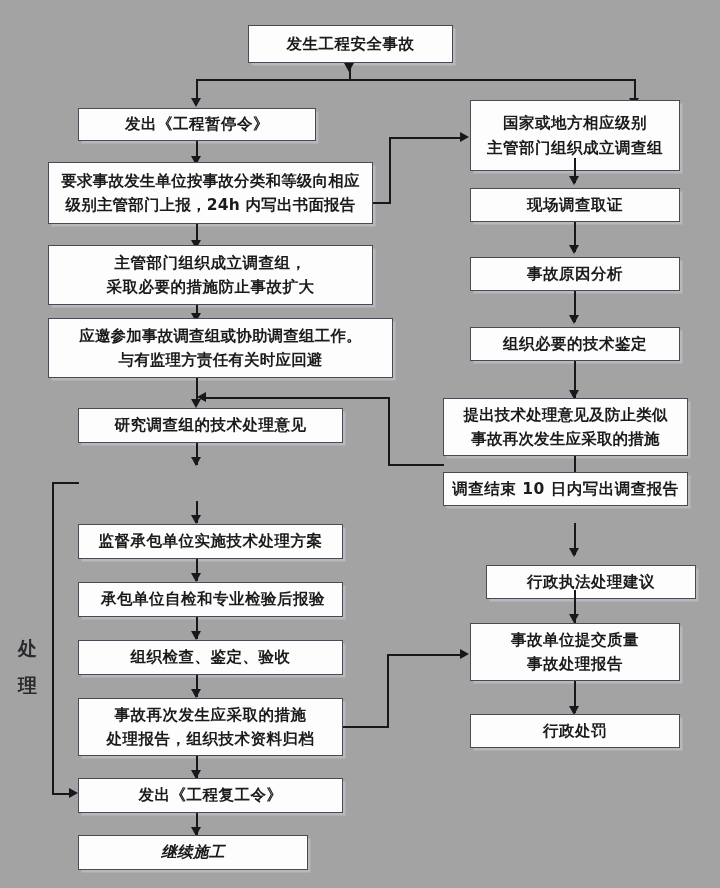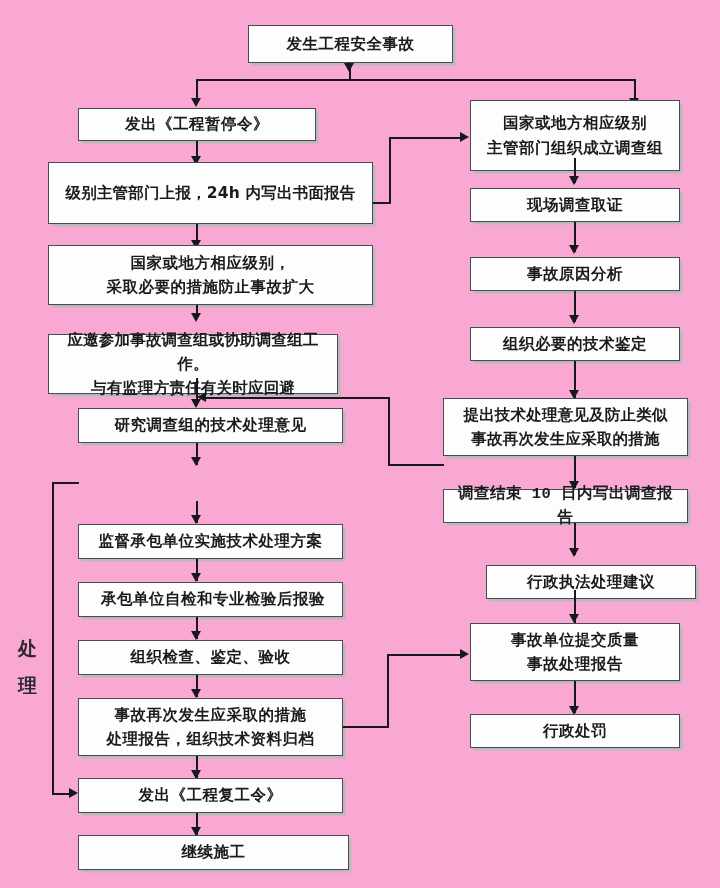--- a/index.html
+++ b/index.html
@@ -5,21 +5,21 @@
 <style>
   html,body{margin:0;padding:0;background:#ffffff;}
   body{
     font-family:"DejaVu Sans","Liberation Sans",sans-serif;
     -webkit-font-smoothing:antialiased;
   }
   #canvas{
     position:relative;
     width:720px;
     height:888px;
-    background:#f9a8d4;
+    background:#a3a3a3;
     overflow:hidden;
   }
   
   .node{
     position:absolute;
     box-sizing:border-box;
     background:#fdfdfd;
     border:1.6px solid #4a4a52;
     box-shadow:3px 3px 0 -0.5px #b9b9bd;
     display:flex;
@@ -97,35 +97,36 @@
   <div class="arrow down" style="left:629px;top:98px;"></div>
 
   <div class="node" style="left:78px;top:108px;width:238px;height:33px;">
     <span class="txt">发出《工程暂停令》</span>
   </div>
 
   <div class="seg vseg" style="left:196px;top:141px;height:17px;"></div>
   <div class="arrow down" style="left:191px;top:156px;"></div>
 
   <div class="node tight" style="left:48px;top:162px;width:325px;height:62px;flex-direction:column;">
+    <span class="txt">要求事故发生单位按事故分类和等级向相应</span>
     <span class="l2">级别主管部门上报，24h 内写出书面报告</span>
   </div>
 
   <div class="seg vseg" style="left:196px;top:224px;height:18px;"></div>
   <div class="arrow down" style="left:191px;top:240px;"></div>
 
   <div class="node" style="left:48px;top:245px;width:325px;height:60px;flex-direction:column;">
-    <span class="txt">国家或地方相应级别，</span>
+    <span class="txt">主管部门组织成立调查组，</span>
     <span class="l2">采取必要的措施防止事故扩大</span>
   </div>
 
   <div class="seg vseg" style="left:196px;top:305px;height:13px;"></div>
   <div class="arrow down" style="left:191px;top:313px;"></div>
 
-  <div class="node tight" style="left:48px;top:318px;width:290px;height:60px;flex-direction:column;margin-top:16px;">
+  <div class="node tight" style="left:48px;top:318px;width:345px;height:60px;flex-direction:column;">
     <span class="txt">应邀参加事故调查组或协助调查组工作。</span>
     <span class="l2">与有监理方责任有关时应回避</span>
   </div>
 
   <div class="seg vseg" style="left:196px;top:378px;height:27px;"></div>
   <div class="arrow down" style="left:191px;top:399px;"></div>
 
   <div class="node" style="left:78px;top:408px;width:265px;height:35px;">
     <span class="txt">研究调查组的技术处理意见</span>
   </div>
@@ -166,21 +167,21 @@
   <div class="seg vseg" style="left:196px;top:756px;height:22px;"></div>
   <div class="arrow down" style="left:191px;top:770px;"></div>
 
   <div class="node" style="left:78px;top:778px;width:265px;height:35px;">
     <span class="txt">发出《工程复工令》</span>
   </div>
 
   <div class="seg vseg" style="left:196px;top:813px;height:22px;"></div>
   <div class="arrow down" style="left:191px;top:827px;"></div>
 
-  <div class="node" style="left:78px;top:835px;width:271px;height:35px;">
+  <div class="node" style="left:78px;top:835px;width:230px;height:35px;font-style:italic;">
     <span class="txt">继续施工</span>
   </div>
 
   <div class="node" style="left:470px;top:100px;width:210px;height:71px;flex-direction:column;">
     <span class="txt">国家或地方相应级别</span>
     <span class="l2">主管部门组织成立调查组</span>
   </div>
 
   <div class="seg vseg" style="left:574px;top:158px;height:25px;"></div>
   <div class="arrow down" style="left:569px;top:176px;"></div>
@@ -207,21 +208,21 @@
   <div class="arrow down" style="left:569px;top:390px;"></div>
 
   <div class="node tight" style="left:443px;top:398px;width:245px;height:58px;flex-direction:column;align-items:center;">
     <span class="txt">提出技术处理意见及防止类似</span>
     <span class="l2">事故再次发生应采取的措施</span>
   </div>
 
   <div class="seg vseg" style="left:574px;top:456px;height:32px;"></div>
   <div class="arrow down" style="left:569px;top:481px;"></div>
 
-  <div class="node" style="left:443px;top:489px;width:245px;height:34px;font-family:Liberation Mono, monospace;">
+  <div class="node" style="left:443px;top:472px;width:245px;height:34px;">
     <span class="txt">调查结束 10 日内写出调查报告</span>
   </div>
 
   <div class="seg vseg" style="left:574px;top:523px;height:32px;"></div>
   <div class="arrow down" style="left:569px;top:548px;"></div>
 
   <div class="node" style="left:486px;top:556px;width:210px;height:34px;margin-top:9px;">
     <span class="txt">行政执法处理建议</span>
   </div>
 

